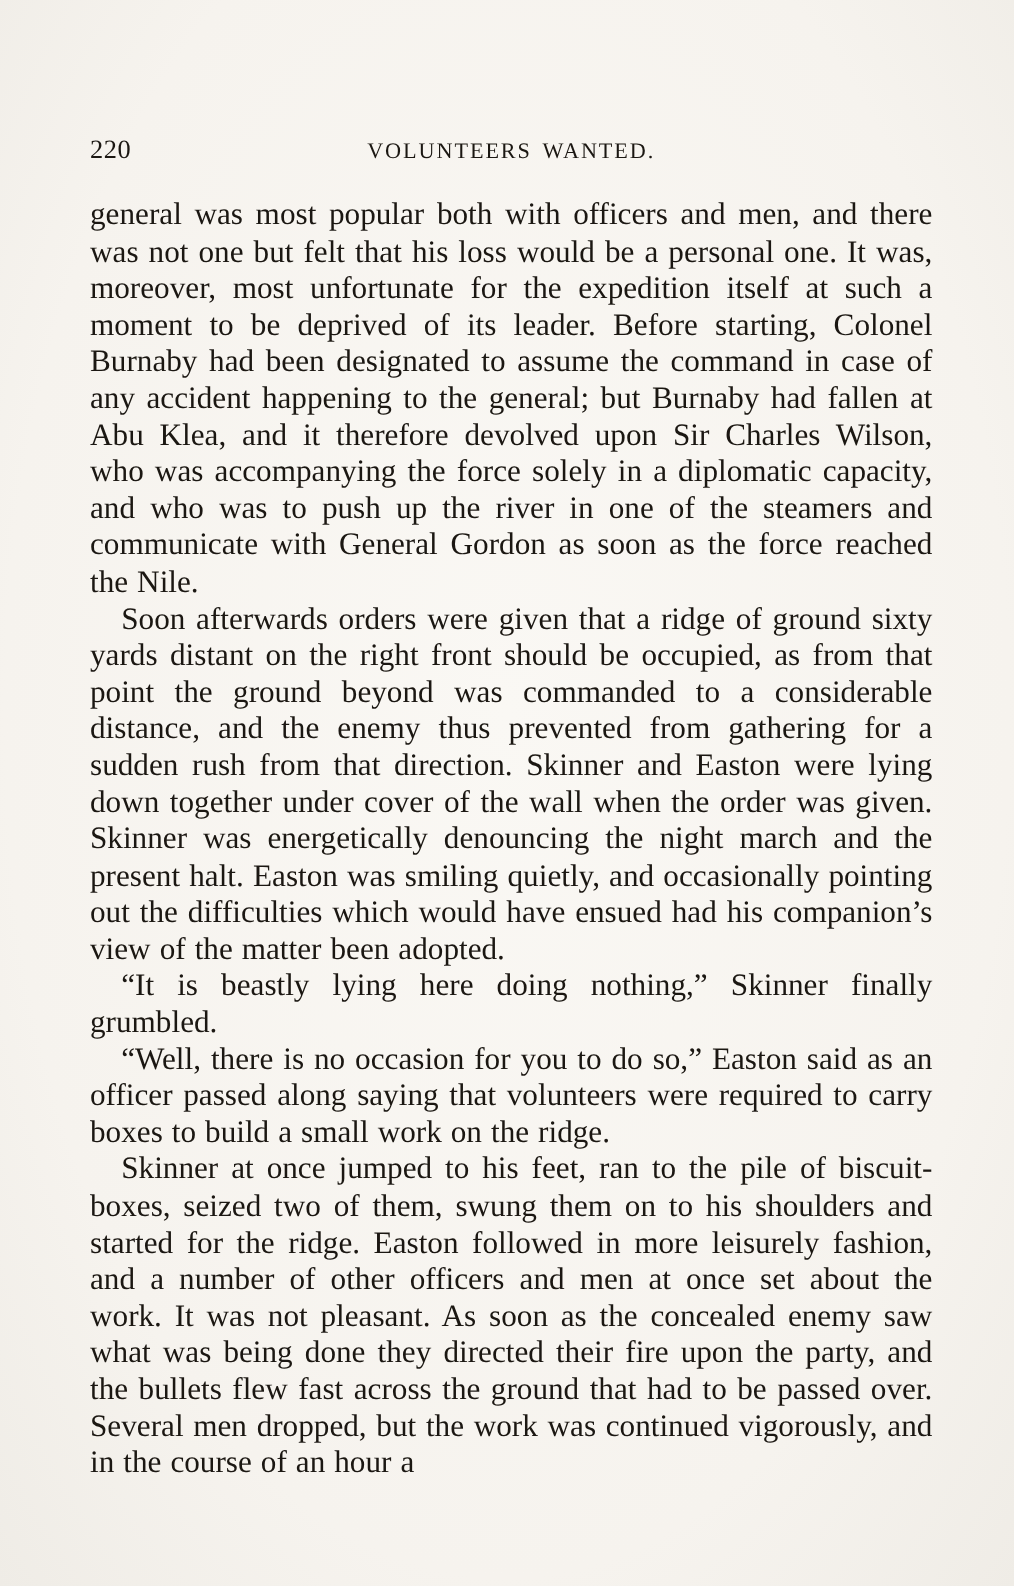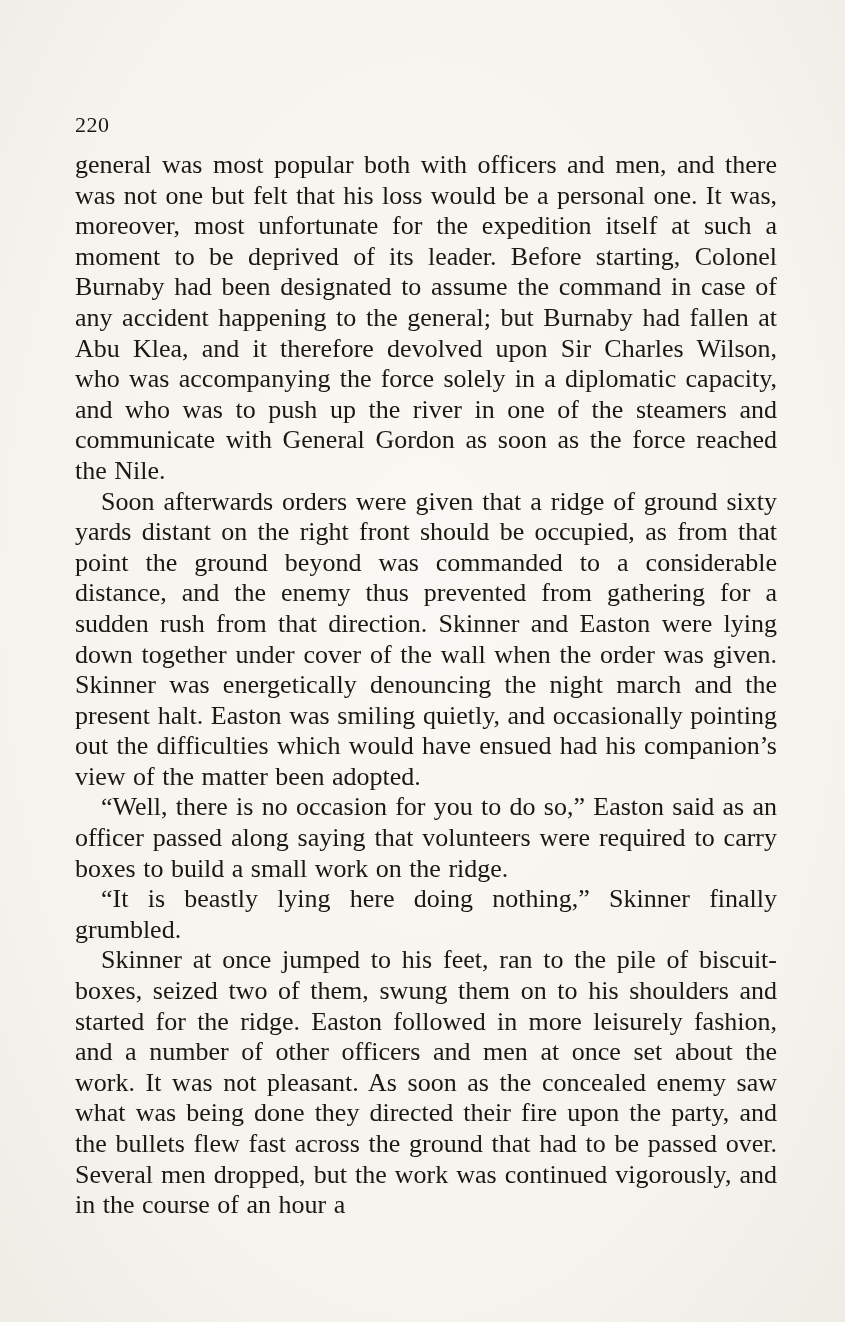--- a/index.html
+++ b/index.html
@@ -18,21 +18,21 @@
     box-sizing: border-box;
     width: 845px;
     height: 1322px;
     padding: 112px 68px 40px 75px;
     background:
       radial-gradient(ellipse at 50% 45%, #faf8f4 0%, #f6f3ee 70%, #efece6 100%);
   }
   .header-row {
     display: flex;
     align-items: flex-end;
-    margin-bottom: 12px;
+    margin-bottom: 26px;
   }
   .header-side {
     flex: 1 1 0;
   }
   .page-number {
     font-size: 22px;
     letter-spacing: 0.5px;
   }
   .running-head {
     flex: 0 0 auto;
@@ -55,23 +55,24 @@
   .body-text p.indent {
     text-indent: 26px;
   }
 </style>
 </head>
 <body>
 
 <div class="page">
   <div class="header-row">
     <span class="header-side page-number">220</span>
+    <span class="running-head">VOLUNTEERS WANTED.</span>
     <span class="header-side"></span>
   </div>
 
   <div class="body-text" id="body-text">
       <p>general was most popular both with officers and men, and there was not one but felt that his loss would be a personal one. It was, moreover, most unfortunate for the expedition itself at such a moment to be deprived of its leader. Before starting, Colonel Burnaby had been designated to assume the command in case of any accident happening to the general; but Burnaby had fallen at Abu Klea, and it therefore devolved upon Sir Charles Wilson, who was accompanying the force solely in a diplomatic capacity, and who was to push up the river in one of the steamers and communicate with General Gordon as soon as the force reached the Nile.</p>
       <p class="indent">Soon afterwards orders were given that a ridge of ground sixty yards distant on the right front should be occupied, as from that point the ground beyond was commanded to a considerable distance, and the enemy thus prevented from gathering for a sudden rush from that direction. Skinner and Easton were lying down together under cover of the wall when the order was given. Skinner was energetically denouncing the night march and the present halt. Easton was smiling quietly, and occasionally pointing out the difficulties which would have ensued had his companion’s view of the matter been adopted.</p>
+      <p class="indent">“It is beastly lying here doing nothing,” Skinner finally grumbled.</p>
       <p class="indent">“Well, there is no occasion for you to do so,” Easton said as an officer passed along saying that volunteers were required to carry boxes to build a small work on the ridge.</p>
-      <p class="indent">“It is beastly lying here doing nothing,” Skinner finally grumbled.</p>
       <p class="indent">Skinner at once jumped to his feet, ran to the pile of biscuit-boxes, seized two of them, swung them on to his shoulders and started for the ridge. Easton followed in more leisurely fashion, and a number of other officers and men at once set about the work. It was not pleasant. As soon as the concealed enemy saw what was being done they directed their fire upon the party, and the bullets flew fast across the ground that had to be passed over. Several men dropped, but the work was continued vigorously, and in the course of an hour a</p>
     </div>
 </div>
 
 </body></html>

